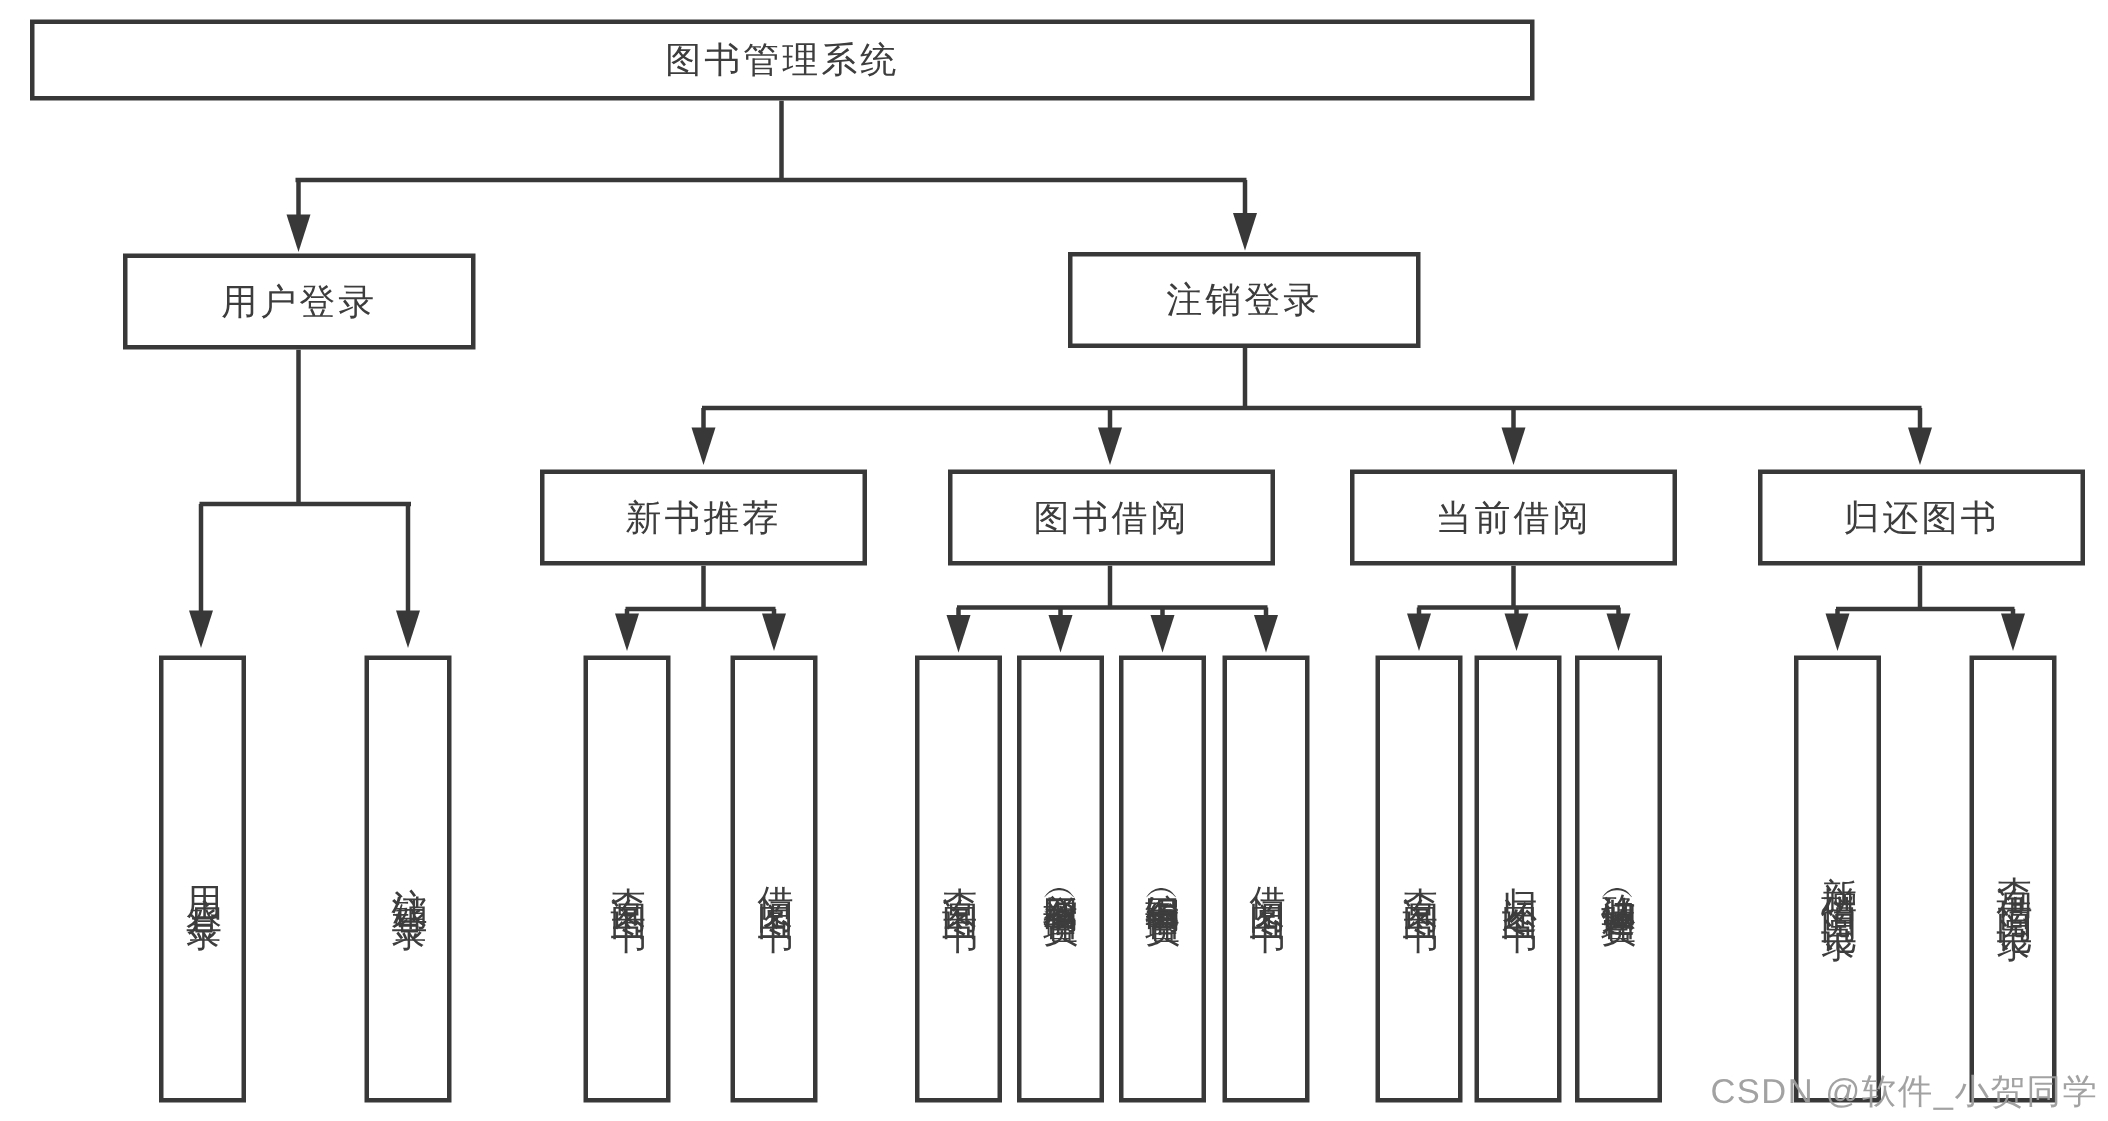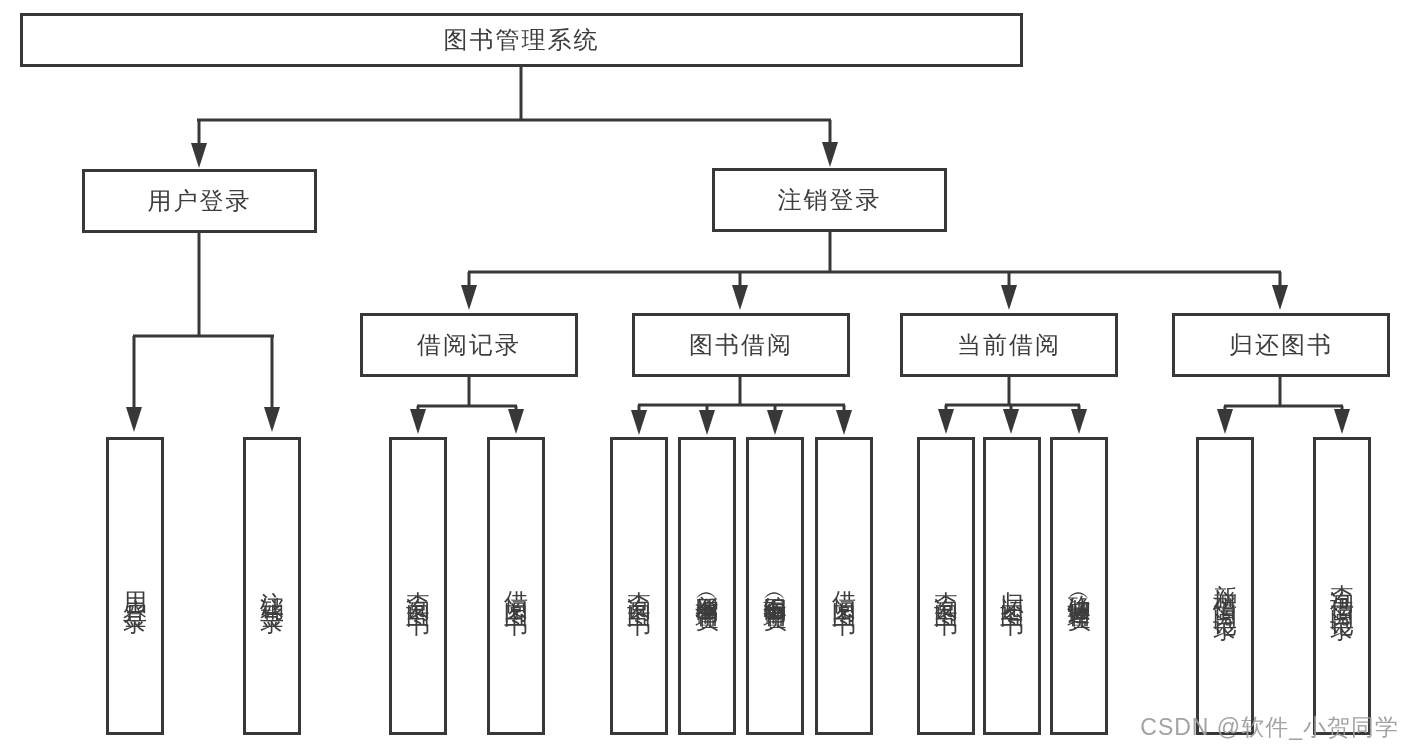--- a/index.html
+++ b/index.html
@@ -135,21 +135,21 @@
   </div>
 
   <div class="box lvl2a">
     <span class="hlabel">用户登录</span>
   </div>
   <div class="box lvl2b">
     <span class="hlabel">注销登录</span>
   </div>
 
   <div class="box lvl3 l3a">
-    <span class="hlabel">借阅记录</span>
+    <span class="hlabel">新书推荐</span>
   </div>
   <div class="box lvl3 l3b">
     <span class="hlabel">图书借阅</span>
   </div>
   <div class="box lvl3 l3c">
     <span class="hlabel">当前借阅</span>
   </div>
   <div class="box lvl3 l3d">
     <span class="hlabel">归还图书</span>
   </div>

